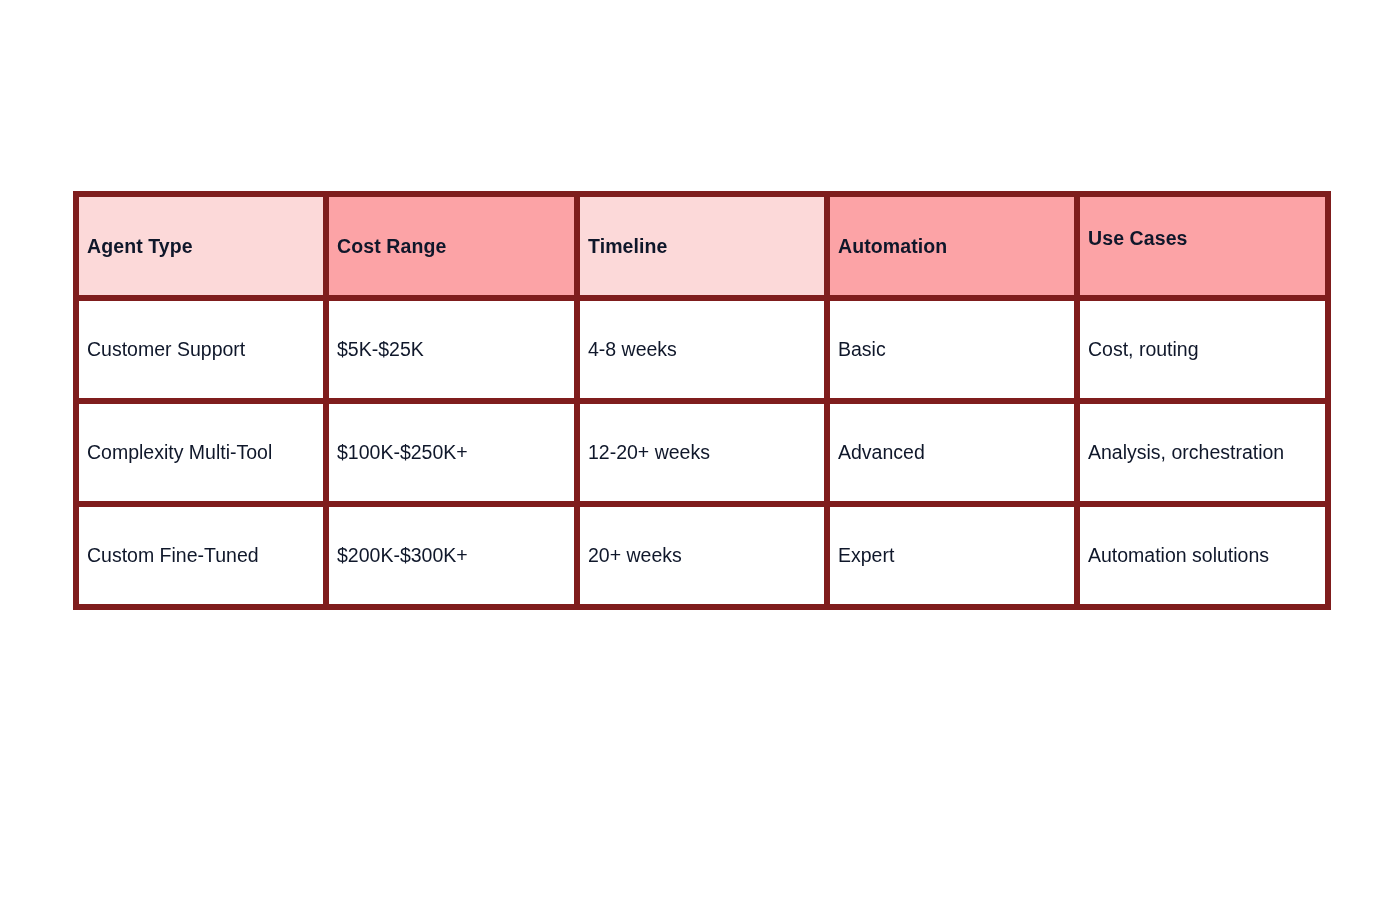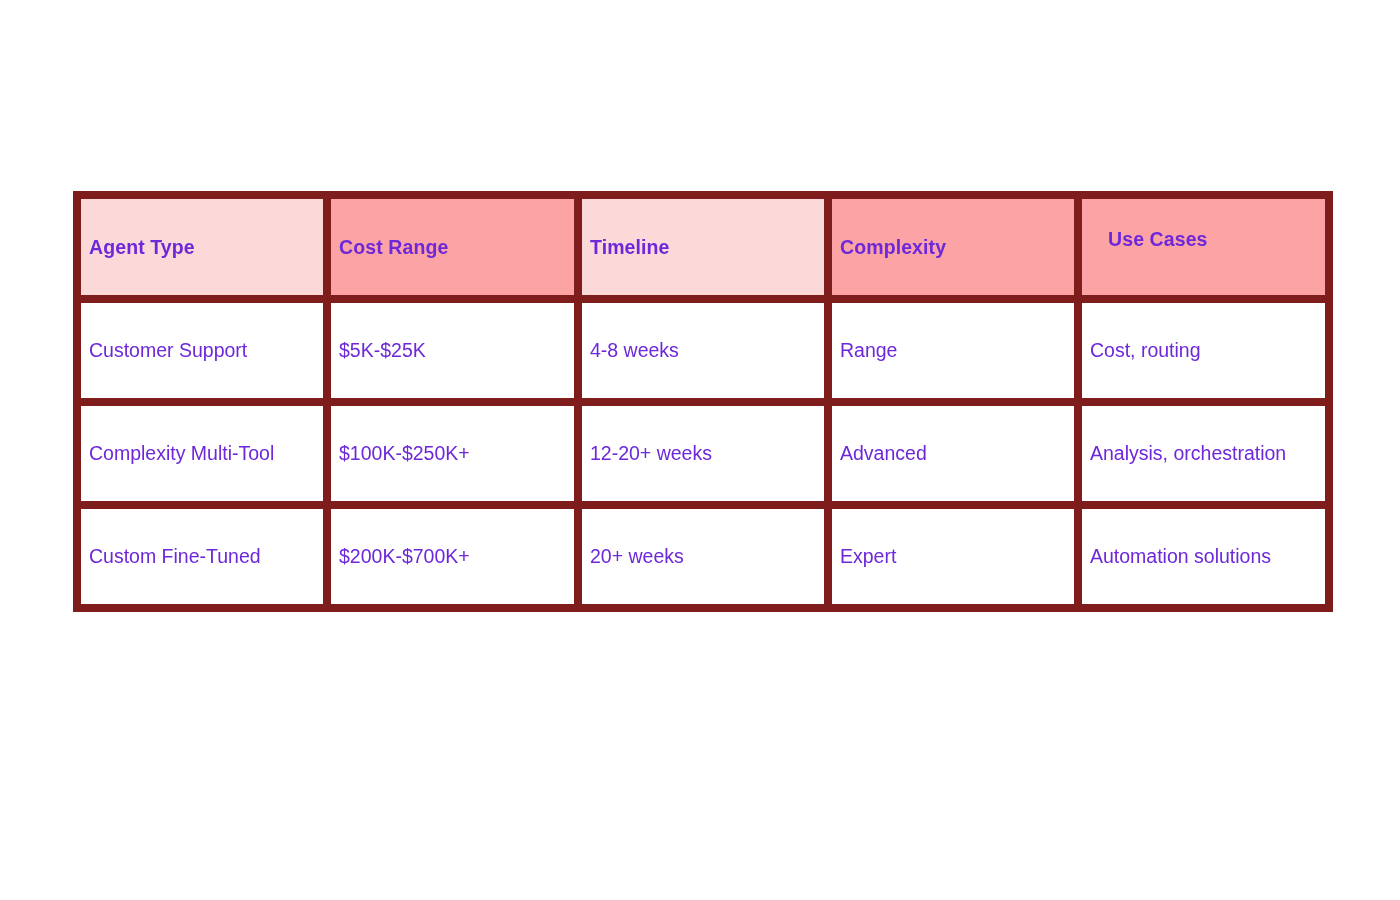--- a/index.html
+++ b/index.html
@@ -38,43 +38,43 @@
   }
 
   table.comparison-table col.c0 { width: 250px; }
   table.comparison-table col.c1 { width: 251px; }
   table.comparison-table col.c2 { width: 250px; }
   table.comparison-table col.c3 { width: 250px; }
   table.comparison-table col.c4 { width: 251px; }
 
   table.comparison-table th,
   table.comparison-table td {
-    border: 8px solid #7f1d1d;
+    border: 6px solid #7f1d1d;
     padding: 0 0 0 8px;
     text-align: left;
     vertical-align: middle;
-    color: #6d28d9;
+    color: #0f172a;
     box-sizing: border-box;
   }
 
   
   table.comparison-table thead th {
     height: 104px;
     font-size: 19.5px;
     font-weight: bold;
     letter-spacing: 0.1px;
     line-height: 1.15;
     white-space: nowrap;
   }
 
   th.shade-light { background: #fcd9d9; }
   th.shade-dark  { background: #fca3a6; }
 
   
-  th.raise .cell-text { position: relative; top: -8px; display: inline-block; margin-left: 18px; }
+  th.raise .cell-text { position: relative; top: -8px; display: inline-block; }
 
   
   table.comparison-table tbody td {
     height: 103px;
     background: #ffffff;
     font-size: 19.5px;
     font-weight: normal;
     line-height: 1.2;
     white-space: nowrap;
     overflow: hidden;
@@ -102,42 +102,42 @@
           <th class="shade-light">
             <span class="cell-text">Agent Type</span>
           </th>
           <th class="shade-dark">
             <span class="cell-text">Cost Range</span>
           </th>
           <th class="shade-light">
             <span class="cell-text">Timeline</span>
           </th>
           <th class="shade-dark">
-            <span class="cell-text">Complexity</span>
+            <span class="cell-text">Automation</span>
           </th>
           <th class="shade-dark raise">
             <span class="cell-text">Use Cases</span>
           </th>
         </tr>
       </thead>
 
       <tbody>
 
         <tr>
           <td>
             <span class="cell-text">Customer Support</span>
           </td>
           <td>
             <span class="cell-text">$5K-$25K</span>
           </td>
           <td>
             <span class="cell-text">4-8 weeks</span>
           </td>
           <td>
-            <span class="cell-text">Range</span>
+            <span class="cell-text">Basic</span>
           </td>
           <td>
             <span class="cell-text">Cost, routing</span>
           </td>
         </tr>
 
 
         <tr>
           <td>
             <span class="cell-text">Complexity Multi-Tool</span>
@@ -154,21 +154,21 @@
           <td>
             <span class="cell-text">Analysis, orchestration</span>
           </td>
         </tr>
 
         <tr>
           <td>
             <span class="cell-text">Custom Fine-Tuned</span>
           </td>
           <td>
-            <span class="cell-text">$200K-$700K+</span>
+            <span class="cell-text">$200K-$300K+</span>
           </td>
           <td>
             <span class="cell-text">20+ weeks</span>
           </td>
           <td>
             <span class="cell-text">Expert</span>
           </td>
           <td>
             <span class="cell-text">Automation solutions</span>
           </td>

